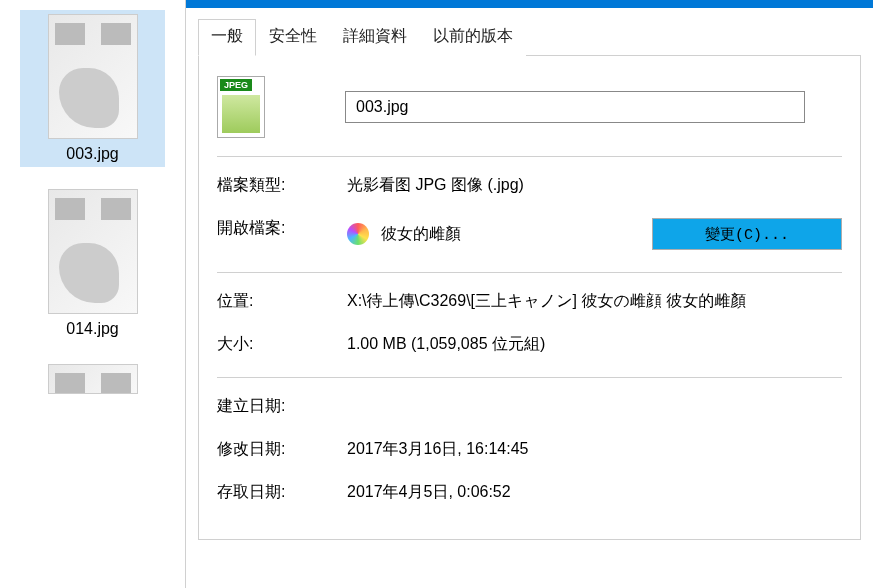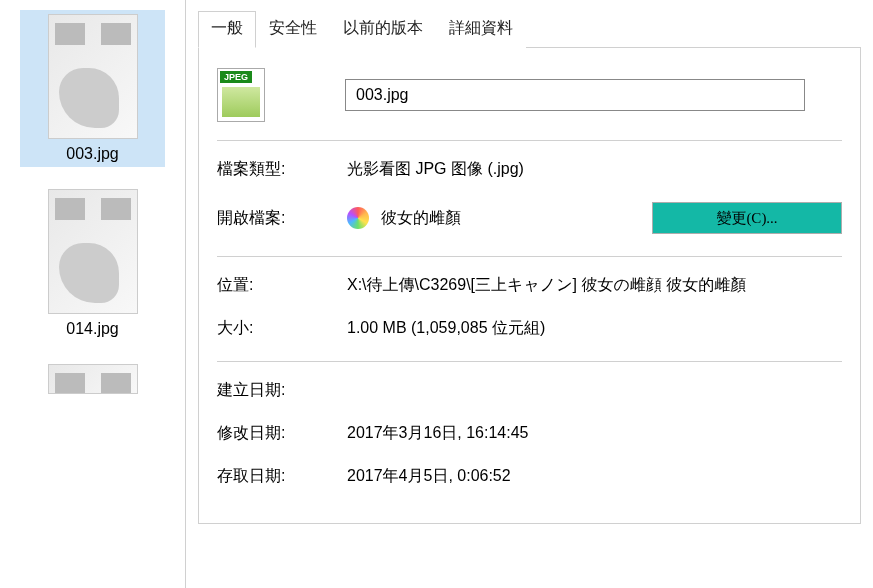--- a/index.html
+++ b/index.html
@@ -50,21 +50,21 @@
   .thumb-label {
     margin-top: 6px;
     font-size: 16px;
     color: #000;
   }
   .right-panel {
     flex: 1;
     background: #fff;
     border-left: 1px solid #d0d0d0;
     display: flex;
-    flex-direction: row;
+    flex-direction: column;
   }
   .titlebar {
     height: 8px;
     background: #0078d7;
   }
   .content {
     padding: 10px 12px 0 12px;
     flex:1;
     overflow:hidden;
   }
@@ -91,21 +91,21 @@
     border-top: none;
     padding: 20px 18px;
   }
   .icon-row {
     display:flex;
     align-items:center;
     gap: 80px;
     margin-bottom: 18px;
   }
   .jpeg-icon {
-    width: 48px; height: 54px;
+    width: 48px; height: 62px;
     position:relative;
     border:1px solid #aaa;
     background:linear-gradient(#fff,#fff);
     overflow:hidden;
   }
   .jpeg-icon .tag {
     position:absolute; top:2px; left:2px;
     background:#1a8a1a; color:#fff;
     font-size:9px; font-weight:bold;
     padding:1px 4px;
@@ -121,21 +121,21 @@
     padding: 6px 10px;
     font-size: 16px;
     font-family: inherit;
   }
   .divider {
     border-top: 1px solid #d0d0d0;
     margin: 4px 0 18px 0;
   }
   .prop-row {
     display:flex;
-    align-items:center;
+    align-items:flex-start;
     margin-bottom: 22px;
   }
   .prop-label {
     width: 130px;
     flex-shrink:0;
     font-size:16px;
     color:#000;
   }
   .prop-value {
     font-size:16px;
@@ -147,24 +147,24 @@
   }
   .app-icon {
     width:22px; height:22px;
     border-radius:50%;
     background: conic-gradient(#ff5a5a,#ffb84d,#ffe14d,#6be06b,#4db8ff,#b84dff,#ff5a5a);
   }
   .change-btn {
     margin-left:auto;
     width: 190px;
     height: 32px;
-    background: #14b8a6;
+    background: #0ea5e9;
     border: 1px solid #adadad;
     font-size: 15px;
-    font-family: Liberation Serif, serif;
+    font-family: Liberation Mono, monospace;
     cursor:pointer;
   }
 </style>
 </head>
 <body>
 
 <div class="left-panel">
   <div class="thumb-item selected">
     <div class="thumb-img">
         <div class="blob"></div>
@@ -181,22 +181,22 @@
     <div class="thumb-img" style="height:30px"></div>
   </div>
 </div>
 
 <div class="right-panel">
   <div class="titlebar"></div>
   <div class="content">
     <div class="tabs">
       <div class="tab active">一般</div>
       <div class="tab">安全性</div>
+      <div class="tab">詳細資料</div>
       <div class="tab">以前的版本</div>
-      <div class="tab">詳細資料</div>
     </div>
     <div class="panel-body">
 
       <div class="icon-row">
         <div class="jpeg-icon">
           <div class="tag">JPEG</div>
             <div class="img"></div>
         </div>
         <input class="filename-input" value="003.jpg" style="">
       </div>

